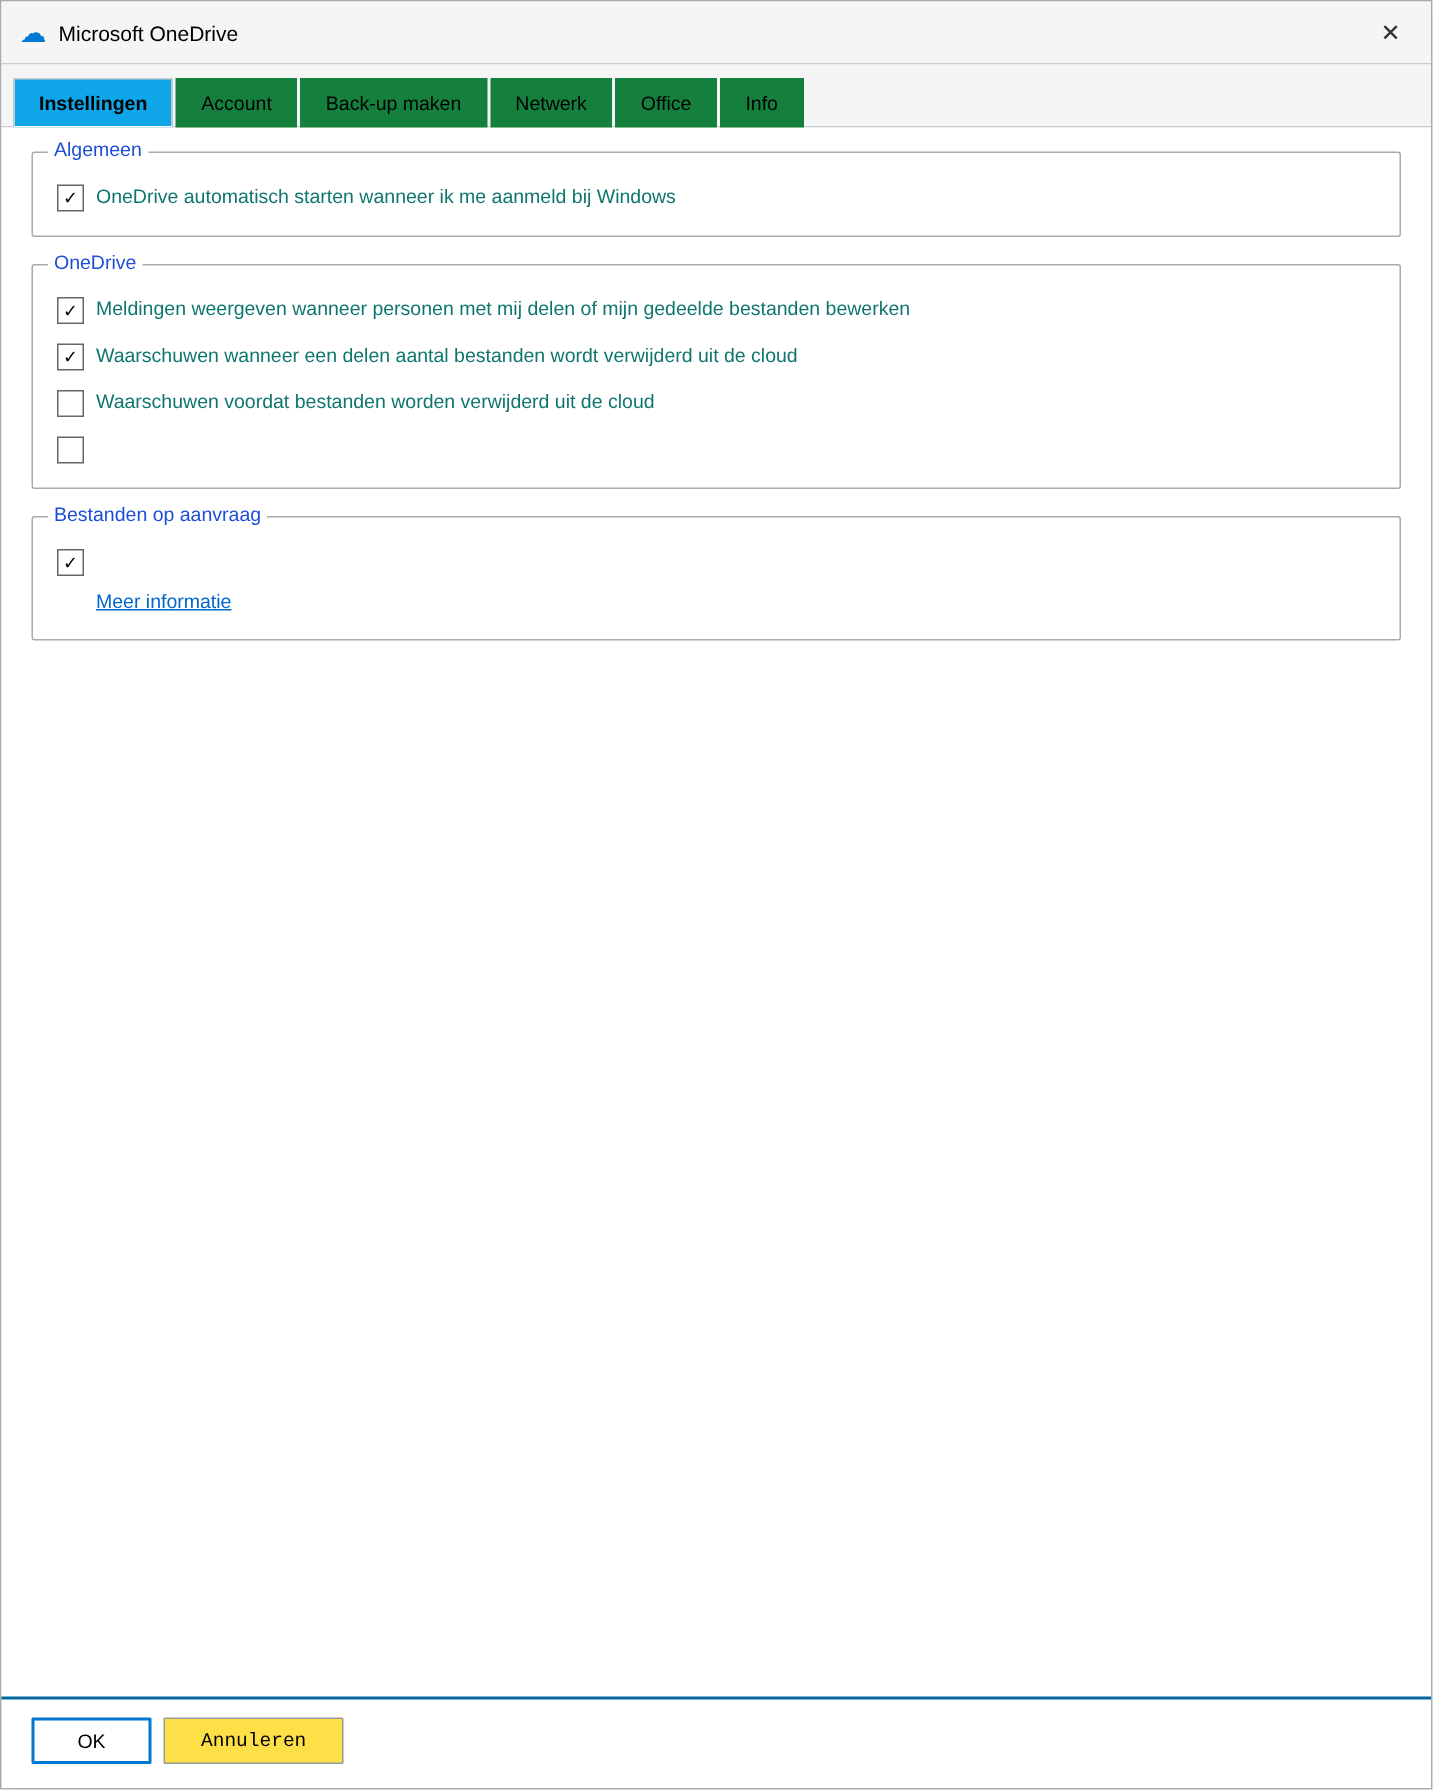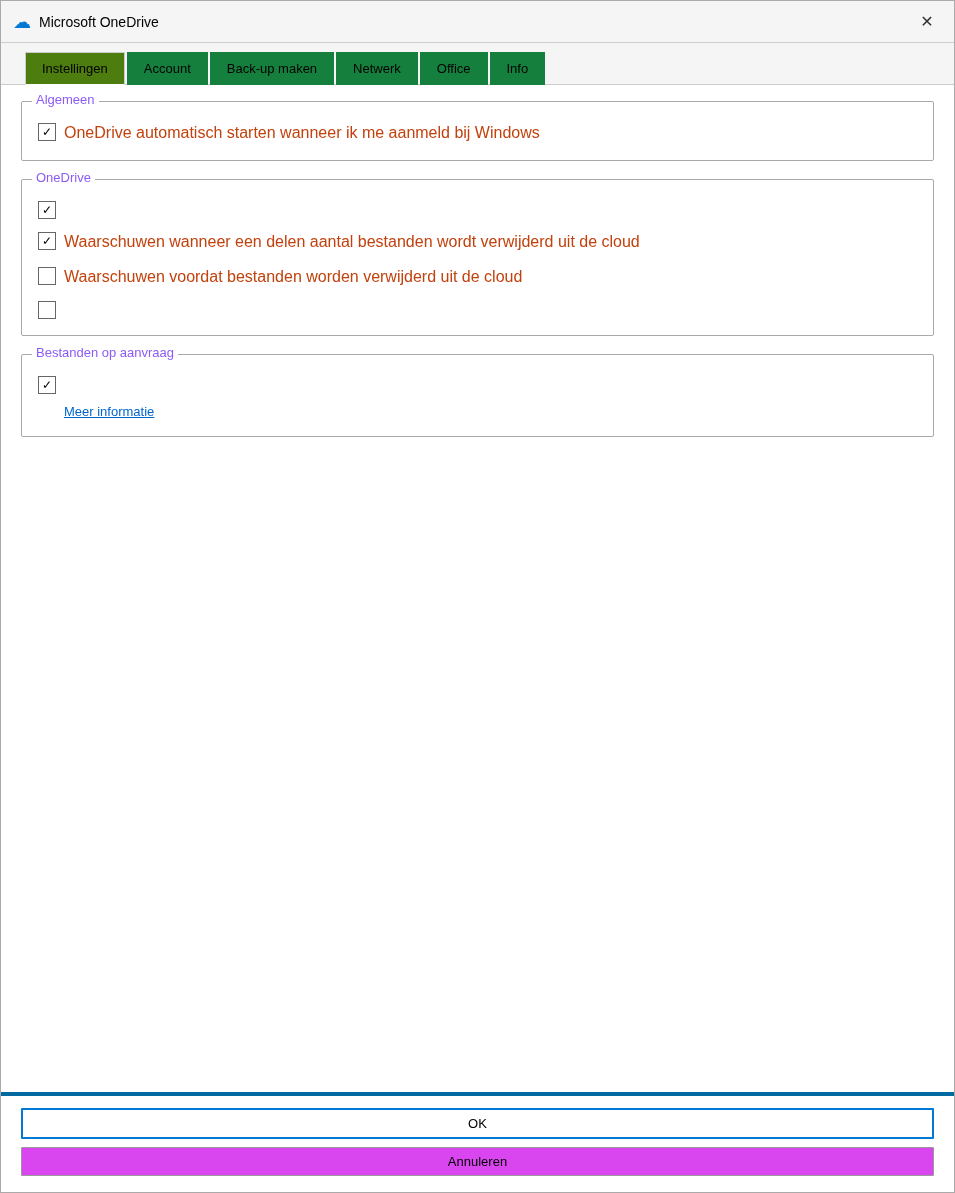--- a/index.html
+++ b/index.html
@@ -82,25 +82,24 @@
       border: 1px solid transparent;
       border-bottom: none;
       background: #15803d;
       color: #000;
       margin-right: 2px;
       position: relative;
       bottom: -1px;
     }
 
     .tab.active {
-      background: #4d7c0f;
+      background: #0ea5e9;
       border-color: #cccccc;
       border-bottom: 1px solid #ffffff;
-      font-weight: normal;
-      margin-left: 16px;
+      font-weight: bold;
     }
 
     .content {
       flex: 1;
       padding: 16px 20px;
       background: #ffffff;
     }
 
     .group-box {
       border: 1px solid #aaaaaa;
@@ -111,21 +110,21 @@
     }
 
     .group-label {
       position: absolute;
       top: -10px;
       left: 10px;
       background: #ffffff;
       padding: 0 4px;
       font-size: 13px;
       font-weight: normal;
-      color: #8b5cf6;
+      color: #1d4ed8;
     }
 
     .checkbox-row {
       display: flex;
       align-items: flex-start;
       margin-top: 12px;
       gap: 8px;
     }
 
     .checkbox-row:first-of-type {
@@ -145,59 +144,59 @@
       cursor: pointer;
       font-size: 13px;
       color: #000;
     }
 
     .checkbox-wrap.checked {
       background: #fff;
     }
 
     .checkbox-label {
-      font-size: 16px;
+      font-size: 13px;
       line-height: 1.4;
-      color: #c2410c;
+      color: #0f766e;
     }
 
     .link {
       color: #0066cc;
       text-decoration: underline;
       cursor: pointer;
       font-size: 13px;
     }
 
     .footer {
       display: flex;
       justify-content: flex-start;
       gap: 8px;
       padding: 12px 20px 16px 20px;
-      border-top: 4px solid #0369a1;
-      flex-direction: column;
+      border-top: 2px solid #0369a1;
     }
 
     .btn {
       padding: 6px 24px;
       font-size: 13px;
       cursor: pointer;
       border-radius: 1px;
       min-width: 80px;
     }
 
     .btn-ok {
       background: #ffffff;
       border: 2px solid #0078d4;
       color: #000;
     }
 
     .btn-cancel {
-      background: #d946ef;
+      background: #fde047;
       border: 1px solid #999;
       color: #000;
+      font-family: Liberation Mono, monospace;
     }
 
     .checkmark {
       font-size: 12px;
       line-height: 1;
     }
   </style>
 </head>
 <body>
 
@@ -234,20 +233,21 @@
 
     </div>
 
     <div class="group-box">
       <span class="group-label">OneDrive</span>
 
       <div class="checkbox-row">
         <div class="checkbox-wrap checked">
           <span class="checkmark">✓</span>
         </div>
+        <span class="checkbox-label">Meldingen weergeven wanneer personen met mij delen of mijn gedeelde bestanden bewerken</span>
       </div>
 
       <div class="checkbox-row">
         <div class="checkbox-wrap checked">
           <span class="checkmark">✓</span>
         </div>
         <span class="checkbox-label">Waarschuwen wanneer een delen aantal bestanden wordt verwijderd uit de cloud</span>
       </div>
 
       <div class="checkbox-row">

